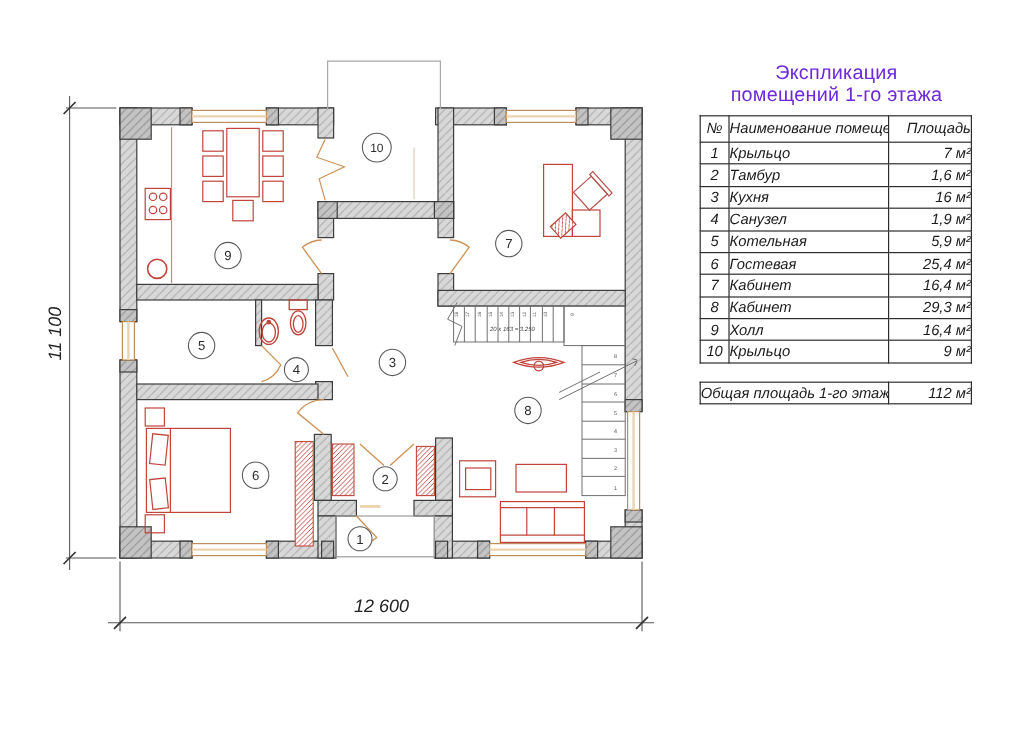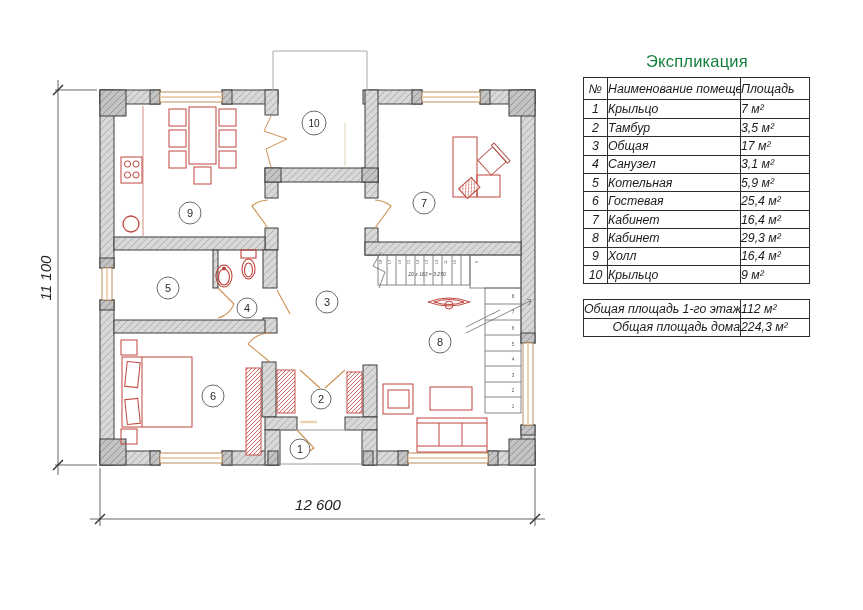--- a/index.html
+++ b/index.html
@@ -1,30 +1,30 @@
 <!DOCTYPE html>
 <html><head>
 <meta charset="utf-8">
 <style>
   html,body{margin:0;padding:0;background:#fff;}
   #stage{position:relative;width:863px;height:610px;background:#fff;overflow:hidden;
          font-family:"Liberation Sans",sans-serif;color:#1e1e1e;}
   svg text{font-family:"Liberation Sans",sans-serif;}
   
   .expl{position:absolute;left:583px;top:52px;width:228px;}
-  .expl-title{text-align:center;font-size:16.5px;line-height:1.12;color:#15803d;
+  .expl-title{text-align:center;font-size:16.5px;line-height:1.12;color:#6d28d9;
               letter-spacing:.2px;margin-bottom:7px;white-space:nowrap;}
   table.gost{border-collapse:collapse;width:226px;table-layout:fixed;}
   table.gost td,table.gost th{border:1.4px solid #2d2d2d;font-style:italic;font-weight:400;
               font-size:12.3px;color:#1b1b1b;padding:0;height:17.4px;overflow:hidden;white-space:nowrap;}
   table.gost th{height:21px;}
   col.c-num{width:24px;} col.c-name{width:133px;} col.c-area{width:69px;}
   .cell-num{text-align:center;}
   .cell-name{text-align:left;padding-left:8px;}
-  .cell-area{text-align:left;padding-left:8px;}
+  .cell-area{text-align:right;padding-left:8px;}
   table.totals{margin-top:15px;}
   .cell-total-label{text-align:right;padding-right:8px;}
 </style>
 </head>
 <body>
 
 <div id="stage">
 
 <svg width="863" height="610" viewBox="0 0 863 610">
   <defs>
@@ -334,20 +334,21 @@
   <g fill="#222" font-size="15px" font-style="italic" text-anchor="middle">
     <text x="318" y="510">12 600</text>
     <text transform="rotate(-90 51 278)" x="51" y="278">11 100</text>
   </g>
 </svg>
 
 
 <div class="expl">
   <div class="expl-title">
     <div>Экспликация</div>
+    <div>помещений 1-го этажа</div>
   </div>
 
   <table class="gost">
     <colgroup>
           <col class="c-num">
           <col class="c-name">
           <col class="c-area">
         </colgroup>
     <tbody>
           <tr>
@@ -356,31 +357,31 @@
       <th class="cell-area">Площадь</th>
     </tr>
     <tr>
             <td class="cell-num">1</td>
             <td class="cell-name">Крыльцо</td>
             <td class="cell-area">7 м²</td>
           </tr>
     <tr>
             <td class="cell-num">2</td>
             <td class="cell-name">Тамбур</td>
-            <td class="cell-area">3,5 м²</td>
+            <td class="cell-area">1,6 м²</td>
           </tr>
     <tr>
             <td class="cell-num">3</td>
-            <td class="cell-name">Общая</td>
-            <td class="cell-area">17 м²</td>
+            <td class="cell-name">Кухня</td>
+            <td class="cell-area">16 м²</td>
           </tr>
     <tr>
             <td class="cell-num">4</td>
             <td class="cell-name">Санузел</td>
-            <td class="cell-area">3,1 м²</td>
+            <td class="cell-area">1,9 м²</td>
           </tr>
     <tr>
             <td class="cell-num">5</td>
             <td class="cell-name">Котельная</td>
             <td class="cell-area">5,9 м²</td>
           </tr>
     <tr>
             <td class="cell-num">6</td>
             <td class="cell-name">Гостевая</td>
             <td class="cell-area">25,4 м²</td>
@@ -411,21 +412,17 @@
   <table class="gost totals">
     <colgroup>
           <col style="width:157px">
           <col class="c-area">
         </colgroup>
     <tbody>
           <tr>
       <td class="cell-total-label">Общая площадь 1-го этажа</td>
       <td class="cell-area">112 м²</td>
     </tr>
-    <tr>
-      <td class="cell-total-label">Общая площадь дома</td>
-      <td class="cell-area">224,3 м²</td>
-    </tr>
   </tbody>
       </table>
 </div>
 
 </div>
 
 </body></html>

